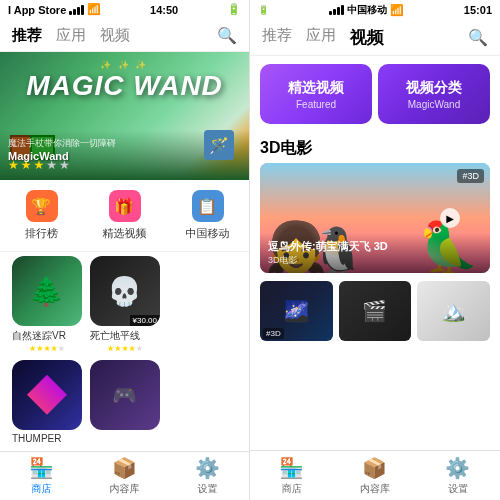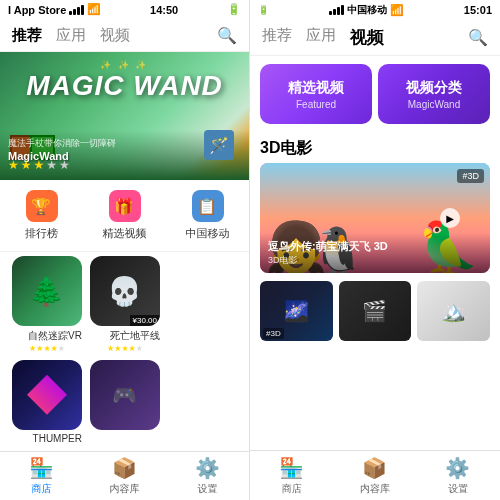--- a/index.html
+++ b/index.html
@@ -41,21 +41,21 @@
     
     .section-title { padding: 8px 12px 4px; font-size: 15px; font-weight: 700; color: #000; }
 
     
     .app-grid { display: flex; gap: 8px; padding: 4px 12px 8px; overflow-x: hidden; }
     .app-item { width: 70px; flex-shrink: 0; }
     .app-icon { width: 70px; height: 70px; border-radius: 12px; overflow: hidden; position: relative; }
     .app-icon-vr { background: linear-gradient(135deg, #1a472a, #2d8a4e, #4db87a); display: flex; align-items: center; justify-content: center; }
     .app-icon-death { background: linear-gradient(135deg, #1a1a1a, #3d3d3d); display: flex; align-items: center; justify-content: center; position: relative; }
     .price-badge { position: absolute; bottom: 0; right: 0; background: rgba(0,0,0,0.7); color: #fff; font-size: 8px; padding: 1px 3px; }
-    .app-item-name { font-size: 10px; color: #333; margin-top: 3px; text-align: right; }
+    .app-item-name { font-size: 10px; color: #333; margin-top: 3px; text-align: left; }
     .app-item-stars { display: flex; justify-content: center; margin-top: 1px; }
     .mini-star { color: #ffd700; font-size: 8px; }
 
     
     .app-icon-thumper { background: linear-gradient(135deg, #0a0a2e, #1a1a5e, #3030a0); display: flex; align-items: center; justify-content: center; }
     .app-icon-unknown { background: linear-gradient(135deg, #2a1a4a, #5a3a8a); display: flex; align-items: center; justify-content: center; }
 
     
     .bottom-nav { margin-top: auto; display: flex; border-top: 1px solid #e0e0e0; height: 50px; }
     .bottom-nav-item { flex: 1; display: flex; flex-direction: column; align-items: center; justify-content: center; gap: 2px; cursor: pointer; }

